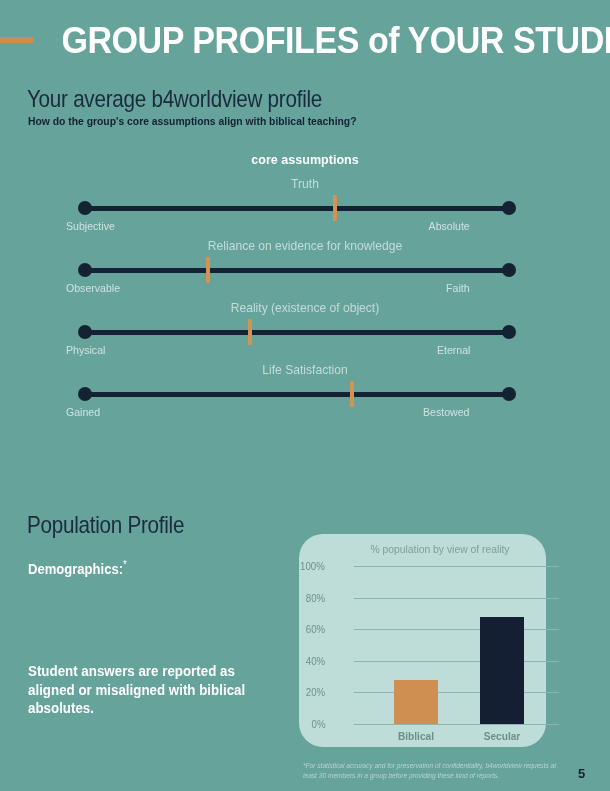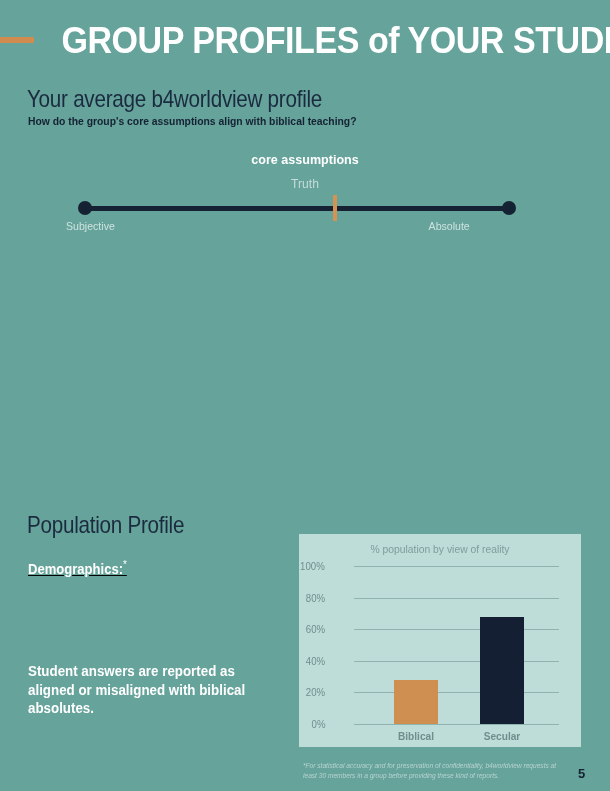--- a/index.html
+++ b/index.html
@@ -104,43 +104,44 @@
   }
   .end-label {
     position: absolute; top: 44px;
     color: #cfe3df; font-size: 11.5px;
     transform: scaleX(0.92);
   }
   .end-label.l { left: 66px; transform-origin: left center; }
   .end-label.r { right: 66px; transform-origin: right center; }
 
   
-  #demo-block { position: absolute; left: 28px; top: 558px; text-decoration: underline; }
+  #demo-block { position: absolute; left: 28px; top: 558px; }
   .demo-head {
     color: #ffffff; font-size: 14.5px; font-weight: bold;
     transform: scaleX(0.9); transform-origin: left center;
     margin-bottom: 1px;
   }
   .demo-head sup { font-size: 11px; font-weight: normal; }
   .demo-line {
     color: #cfe3df; font-size: 13.5px; line-height: 1.28;
     transform: scaleX(0.9); transform-origin: left center;
   }
   #statement {
     position: absolute; left: 28px; top: 662px; width: 278px;
     color: #ffffff; font-size: 14.5px; font-weight: bold;
     line-height: 1.28;
     transform: scaleX(0.92); transform-origin: left center;
   }
 
   
   #chart-panel {
     position: absolute; left: 299px; top: 534px;
-    width: 282px; height: 213px;
+    width: 247px; height: 213px;
     background: #bedcd8;
+    border-radius: 24px;
   }
   .chart-title {
     position: absolute; left: 0; top: 9px; width: 282px;
     text-align: center;
     color: #7e9d9c; font-size: 11px;
     transform: scaleX(0.94);
   }
   .plot {
     position: absolute; left: 55px; top: 32px;
     width: 205px; height: 158px;
@@ -193,20 +194,53 @@
         <div class="slider">
           <div class="slider-name">Truth</div>
           <div class="track-wrap">
             <div class="track"></div>
             <div class="knob l"></div>
             <div class="knob r"></div>
             <div class="marker" style="left: 257.16px;"></div>
           </div>
           <div class="end-label l">Subjective</div>
           <div class="end-label r">Absolute</div>
+        </div>
+        <div class="slider">
+          <div class="slider-name">Reliance on evidence for knowledge</div>
+          <div class="track-wrap">
+            <div class="track"></div>
+            <div class="knob l"></div>
+            <div class="knob r"></div>
+            <div class="marker" style="left: 129.96px;"></div>
+          </div>
+          <div class="end-label l">Observable</div>
+          <div class="end-label r">Faith</div>
+        </div>
+        <div class="slider">
+          <div class="slider-name">Reality (existence of object)</div>
+          <div class="track-wrap">
+            <div class="track"></div>
+            <div class="knob l"></div>
+            <div class="knob r"></div>
+            <div class="marker" style="left: 172.36px;"></div>
+          </div>
+          <div class="end-label l">Physical</div>
+          <div class="end-label r">Eternal</div>
+        </div>
+        <div class="slider">
+          <div class="slider-name">Life Satisfaction</div>
+          <div class="track-wrap">
+            <div class="track"></div>
+            <div class="knob l"></div>
+            <div class="knob r"></div>
+            <div class="marker" style="left: 274.12px;"></div>
+          </div>
+          <div class="end-label l">Gained</div>
+          <div class="end-label r">Bestowed</div>
         </div>
       </div>
   </div>
 
   <div class="sec-title" id="population-title">Population Profile</div>
 
   <div id="demo-block">
     <div class="demo-head"><span>Demographics:</span><sup>*</sup></div>
   </div>
 

